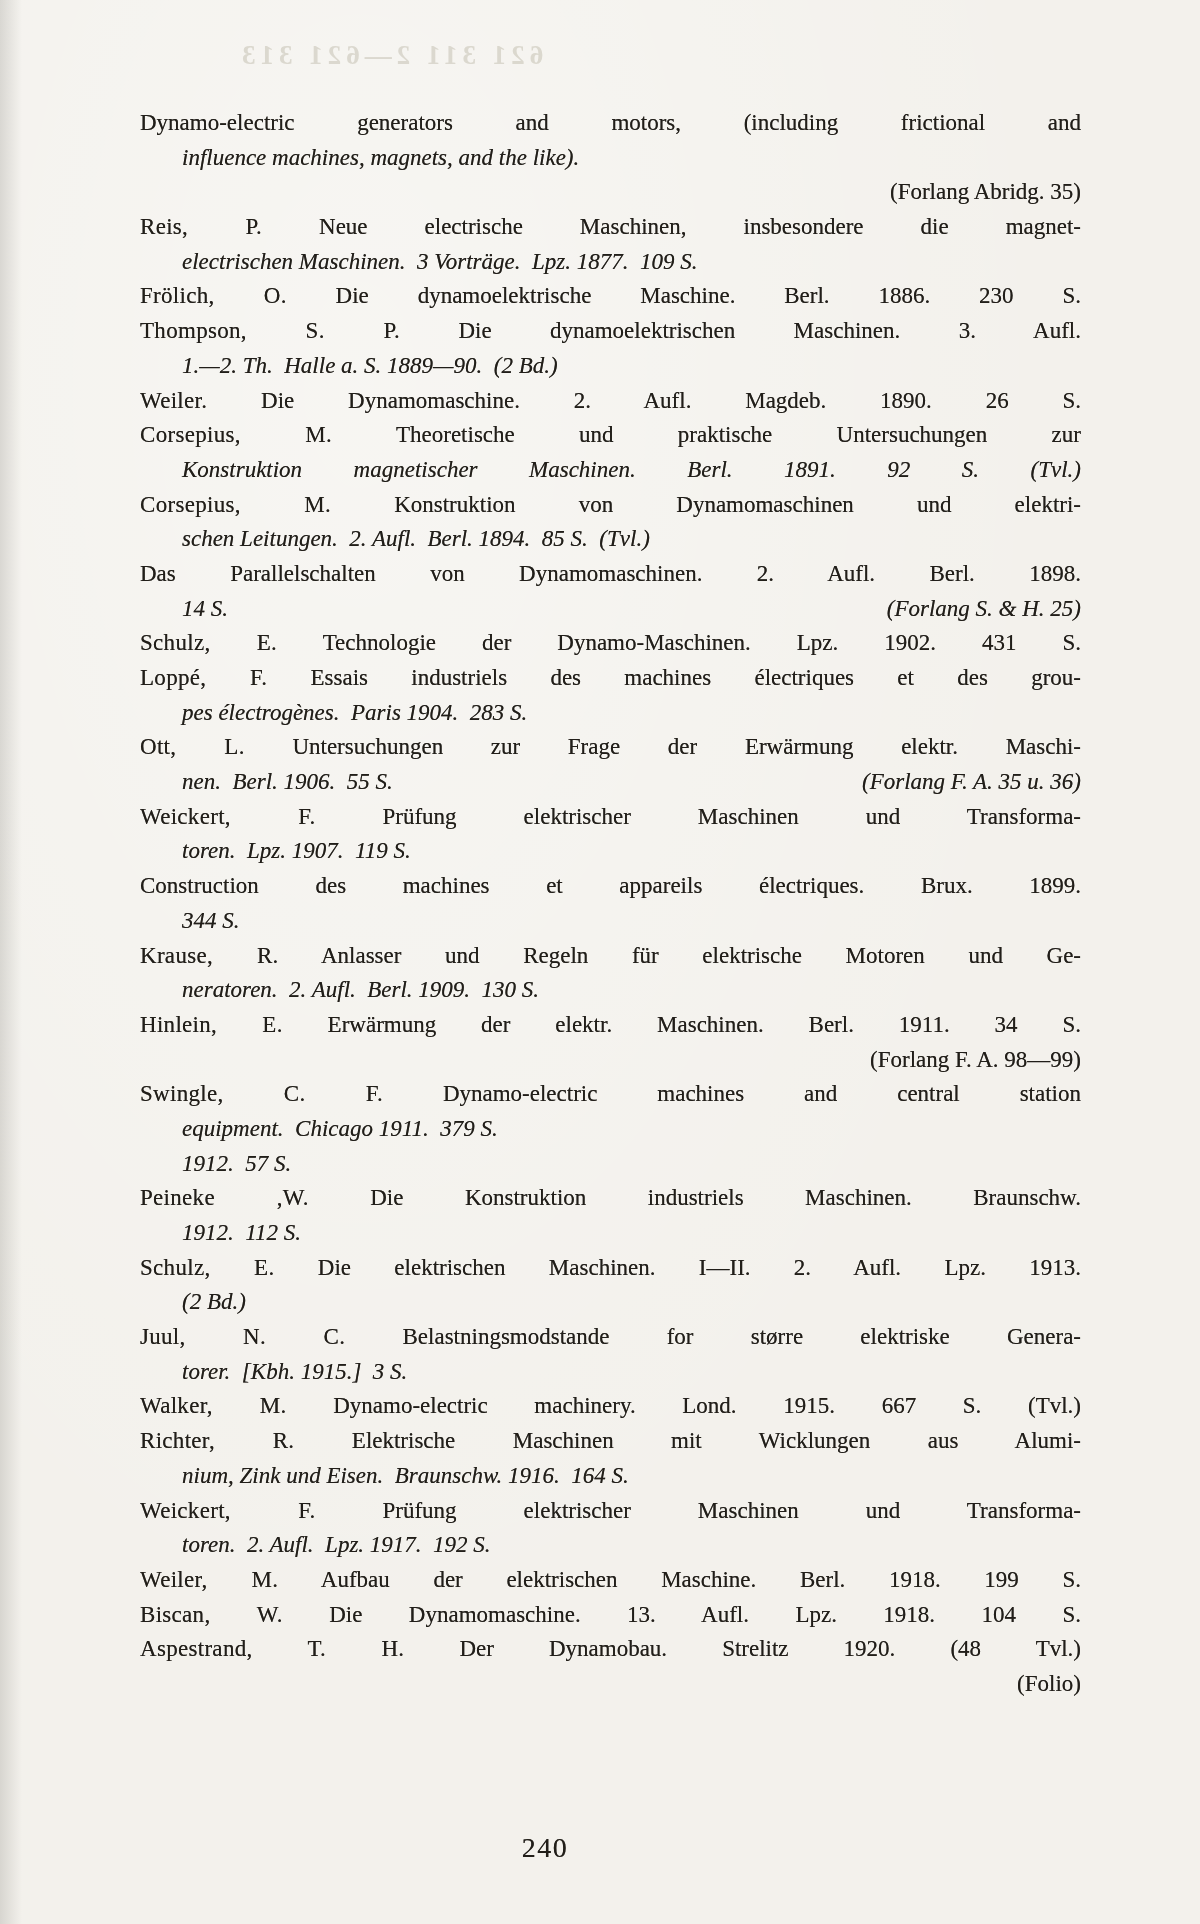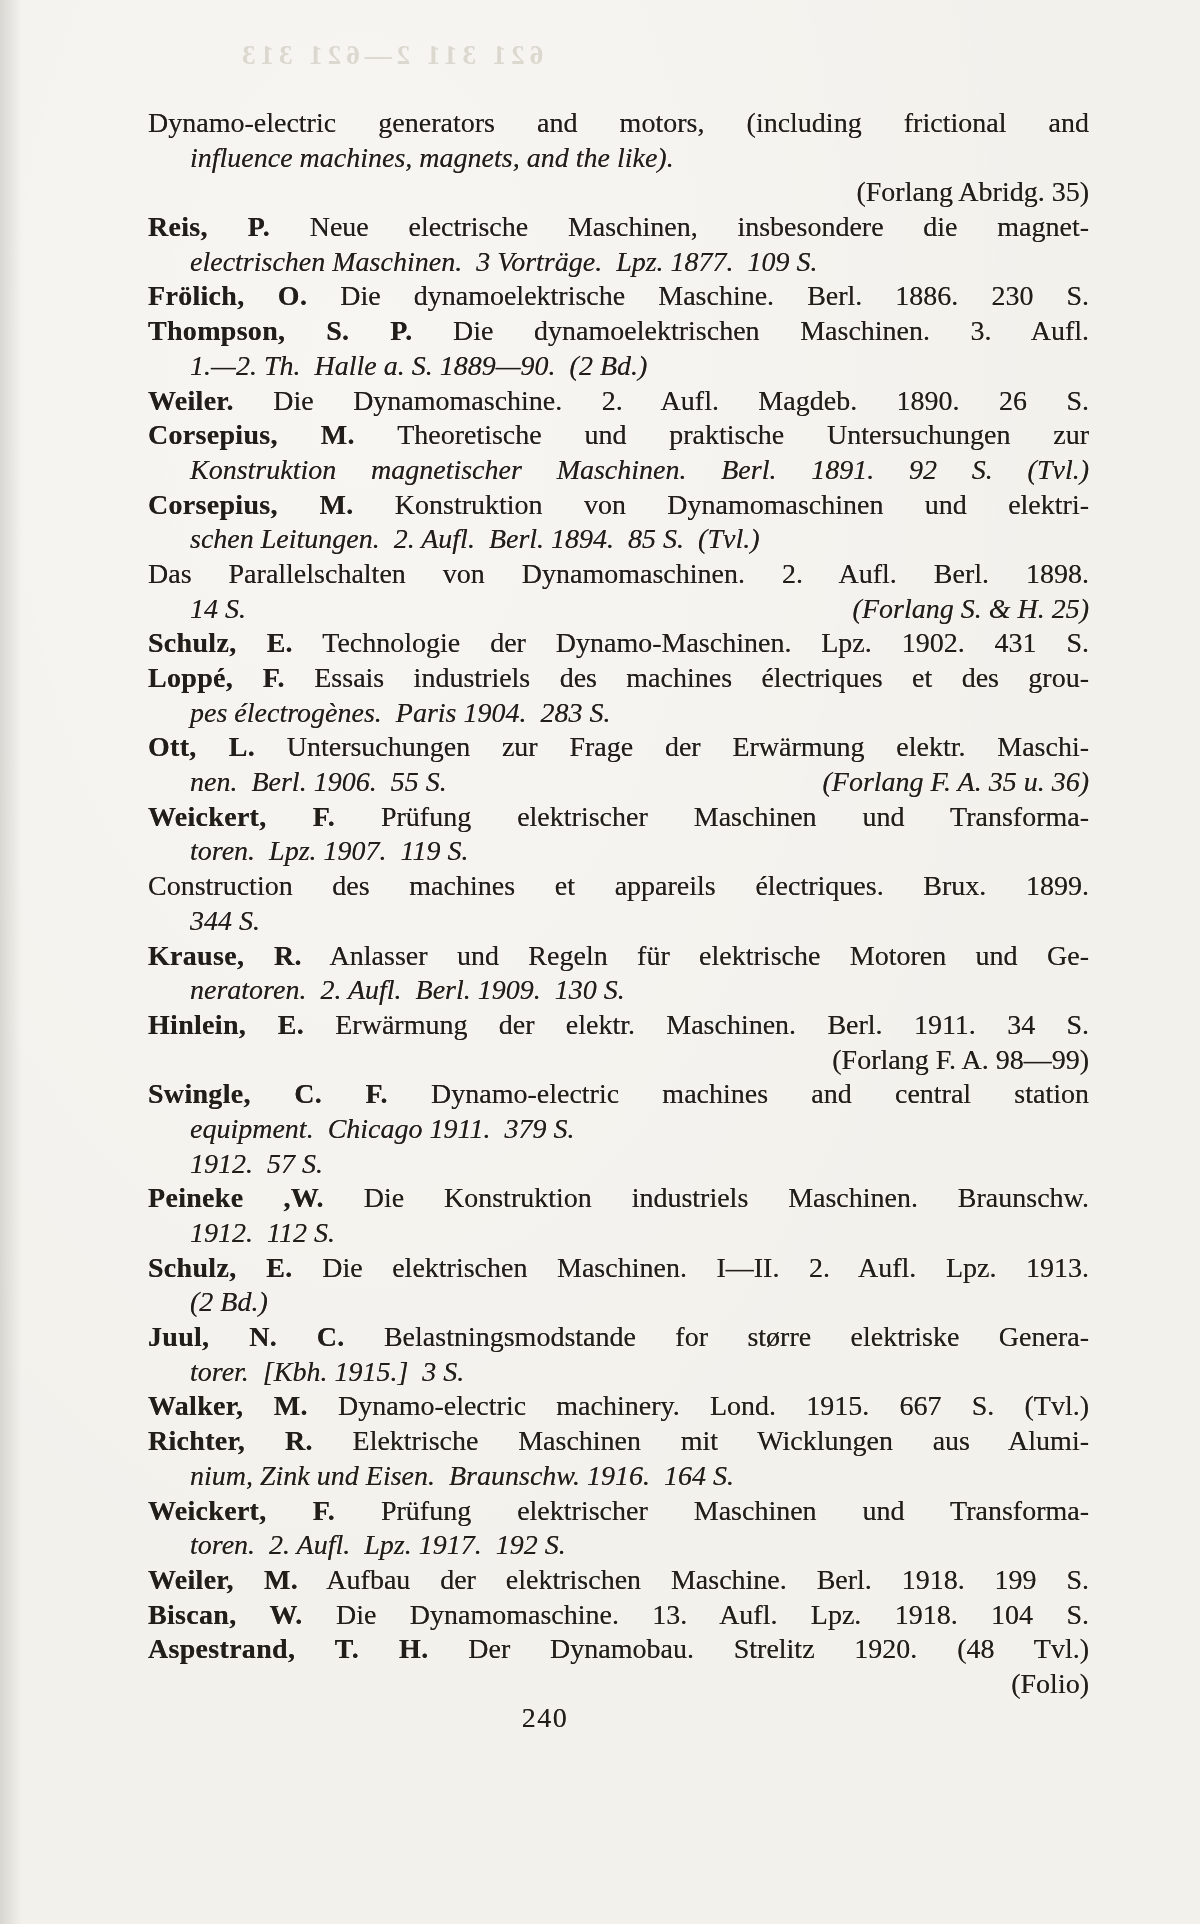--- a/index.html
+++ b/index.html
@@ -32,24 +32,24 @@
     font-size: 27px;
     font-weight: bold;
     letter-spacing: 5px;
     text-align: center;
     color: #c6c2b4;
     opacity: 0.55;
     filter: blur(0.7px);
   }
   .text-block {
     position: absolute;
-    left: 148px;
+    left: 140px;
     top: 106px;
     width: 941px;
-    font-size: 28px;
+    font-size: 23px;
     line-height: 34.7px;
     text-shadow: 0 0 0.5px rgba(33,30,25,0.7);
   }
   .line { height: 34.7px; }
   .line.justify {
     text-align: justify;
     text-align-last: justify;
   }
   .line.left {
     text-align: left;
@@ -59,26 +59,26 @@
     text-align: right;
     white-space: pre-wrap;
   }
   .line.split {
     display: flex;
     justify-content: space-between;
     white-space: pre-wrap;
   }
   .line.indent { padding-left: 42px; box-sizing: border-box; font-style: italic; }
   .author {
-    font-weight: bold;
+    font-weight: normal;
     letter-spacing: 0.3px;
   }
   .page-number {
     position: absolute;
-    top: 1702px;
+    top: 1832px;
     left: 0;
     width: 1090px;
     text-align: center;
     font-size: 28px;
     letter-spacing: 1.5px;
     color: #211e19;
     text-shadow: 0 0 0.5px rgba(33,30,25,0.7);
   }
 </style>
 </head>

